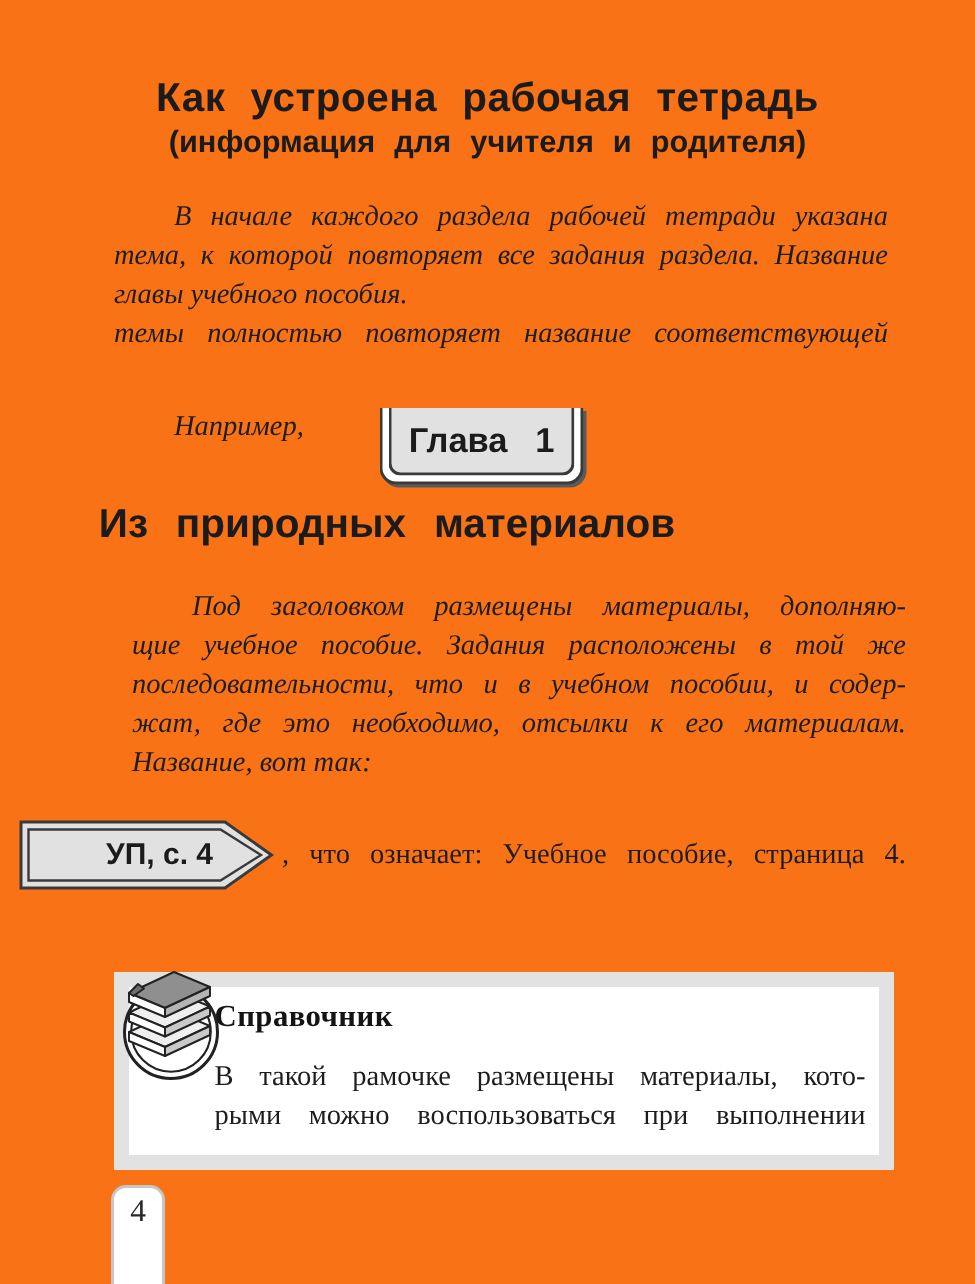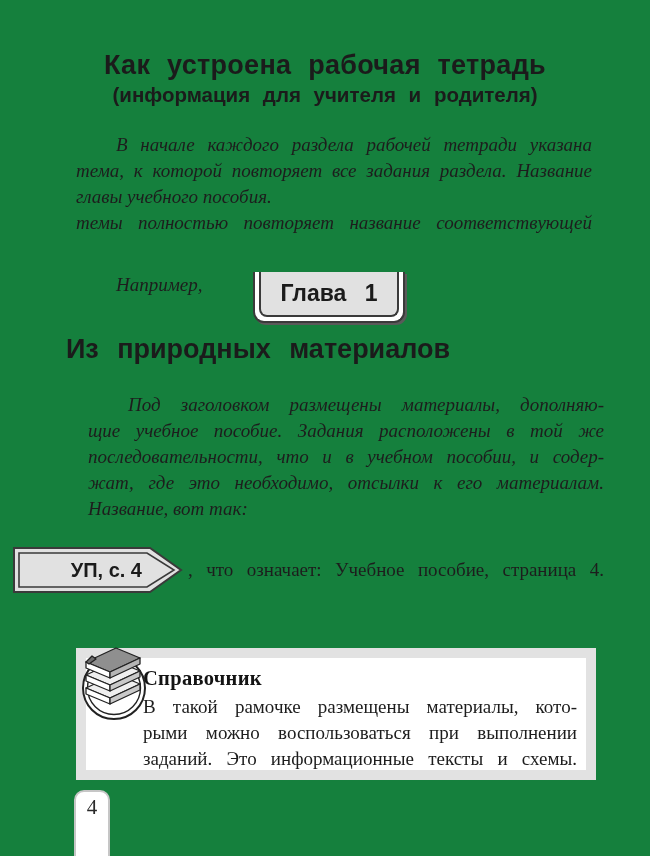--- a/index.html
+++ b/index.html
@@ -1,17 +1,17 @@
 <!DOCTYPE html>
 <html><head>
 <meta charset="utf-8">
 <style>
   html,body{margin:0;padding:0;background:#fff;}
   .page{
-    position:relative;width:650px;height:856px;background:#15803d;
+    position:relative;width:650px;height:856px;background:#f97316;
     overflow:hidden;font-family:"Liberation Serif",serif;color:#1d1d1d;
   }
   
   .title-block{position:absolute;top:48px;left:0;width:650px;text-align:center;
     font-family:"Liberation Sans",sans-serif;font-weight:bold;color:#1b1b1b;}
   .title-main{font-size:27px;line-height:34px;word-spacing:9px;letter-spacing:.3px;}
   .title-sub{font-size:20.5px;line-height:26px;word-spacing:7px;}
   .chapter-heading{position:absolute;top:334px;left:0;width:516px;text-align:center;
     font-family:"Liberation Sans",sans-serif;font-weight:bold;font-size:27px;
     word-spacing:11px;color:#1b1b1b;}
@@ -19,21 +19,21 @@
   .flow{position:absolute;left:76px;width:516px;font-size:19px;line-height:26px;font-style:italic;}
   .flow1{top:132px;}
   .flow2{top:392px;margin-left:12px;}
   .jline{text-align:justify;text-align-last:justify;}
   .jline.noStretch{text-align-last:left;}
   .jline.indent{text-indent:40px;}
   .example-line{line-height:26px;}
   .example-line.indent{text-indent:40px;margin-top:36px;}
   
   .chapter-tab{
-    position:absolute;left:253px;top:272px;width:152px;height:51px;
+    position:absolute;left:253px;top:272px;width:136px;height:51px;
     box-sizing:border-box;border:2px solid #3a3a3a;border-top:none;
     border-radius:0 0 11px 11px;padding:0 4px 4px 4px;background:#ffffff;
     box-shadow:2px 2px 0 #5a5a5a;
   }
   .chapter-tab-inner{
     height:100%;box-sizing:border-box;border:2px solid #3a3a3a;border-top:none;
     border-radius:0 0 8px 8px;background:#e1e1e1;
     display:flex;align-items:center;justify-content:center;
     font-family:"Liberation Sans",sans-serif;font-weight:bold;font-size:23px;
     word-spacing:12px;color:#1b1b1b;
@@ -55,21 +55,21 @@
     position:absolute;left:76px;top:648px;width:520px;height:132px;
     box-sizing:border-box;background:#e2e2e2;padding:10px;
   }
   .handbook-inner{
     position:relative;width:100%;height:100%;box-sizing:border-box;background:#ffffff;
     padding:7px 9px 0 57px;
   }
   .handbook-title{
     font-weight:bold;font-size:20.5px;line-height:26px;color:#141414;letter-spacing:.3px;
   }
-  .handbook-text{font-size:19px;line-height:26px;margin-top:3px;}
+  .handbook-text{font-size:19px;line-height:26px;margin-top:14px;}
   .books-badge{position:absolute;left:-14px;top:-26px;width:84px;height:92px;}
   
   .page-num-box{
     position:absolute;left:74px;top:790px;width:36px;height:80px;
     box-sizing:border-box;border:2px solid #c6c6c6;border-radius:10px;
     background:#fff;text-align:center;
   }
   .page-num{font-size:21px;line-height:30px;color:#2a2a2a;font-family:"Liberation Serif",serif;}
 </style>
 </head>
@@ -137,21 +137,20 @@
           <path d="M14,30 L44,16 L68,26 L38,40 Z" fill="#8f8f8f"></path>
           <path d="M14,30 L14,36 L38,46 L38,40 Z" fill="#ffffff"></path>
           <path d="M38,40 L38,46 L68,32 L68,26 Z" fill="#b5b5b5"></path>
           <path d="M14,30 L20,24 L24,27 L17,32 Z" fill="#6e6e6e"></path>
         </g>
       </svg>
       <div class="handbook-title">Справочник</div>
       <div class="handbook-text">
           <div class="jline">В такой рамочке размещены материалы, кото-</div>
           <div class="jline">рыми можно воспользоваться при выполнении</div>
-          <div class="jline">заданий. Это информационные тексты и схемы.</div>
         </div>
     </div>
   </div>
 
   <div class="page-num-box">
     <div class="page-num">4</div>
   </div>
 
 </div>
 

